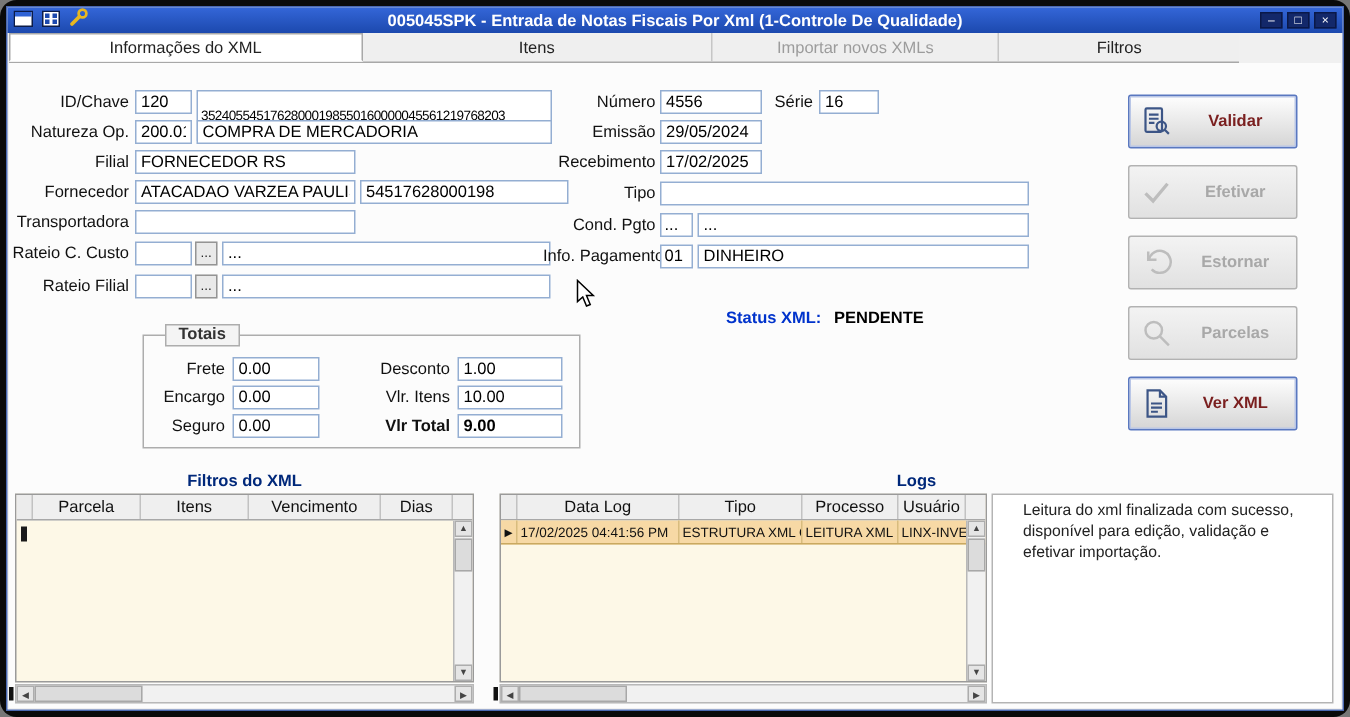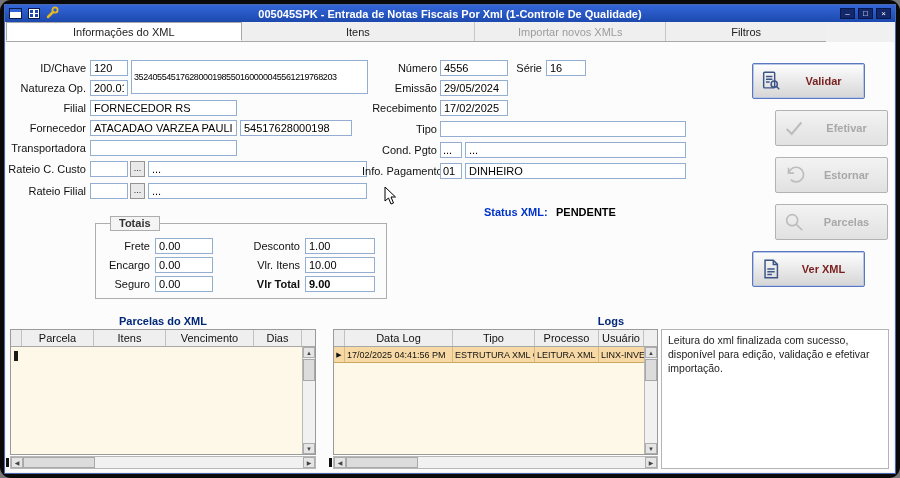--- a/index.html
+++ b/index.html
@@ -41,21 +41,21 @@
   .group { position:absolute; border:1px solid #adadad; }
   .legend { position:absolute; font-size:11px; font-weight:bold; color:#333; background:#f4f4f4;
     border:1px solid #adadad; padding:0 8px; line-height:13px; }
 
   
   .abtn { position:absolute; left:752px; width:113px; height:36px; display:flex; align-items:center;
     background:linear-gradient(#fefefe,#d5d5d5); border:1px solid #8a8a8a; border-radius:2px; cursor:pointer; }
   .abtn.primary { border:1px solid #5a78c0; box-shadow:0 0 0 1px #b9c6e6 inset; }
   .aicon { width:36px; display:flex; justify-content:center; align-items:center; color:#3c5586; }
   .albl { flex:1; text-align:center; font-size:11px; font-weight:bold; color:#7a1f1f; padding-right:6px; }
-  .abtn.disabled { background:linear-gradient(#f3f3f3,#e1e1e1); border-color:#b2b2b2;margin-left:23px; }
+  .abtn.disabled { background:linear-gradient(#f3f3f3,#e1e1e1); border-color:#b2b2b2; }
   .abtn.disabled .aicon { color:#bdbdbd; }
   .abtn.disabled .albl { color:#a8a8a8; }
 
   
   .ptitle { position:absolute; font-size:11px; font-weight:bold; color:#00287a; text-align:center; }
   .grid { position:absolute; border:1px solid #9a9a9a; background:#fdf8e7; overflow:hidden; }
   .ghead { display:flex; height:17px; background:#efefef; border-bottom:1px solid #a8a8a8; }
   .gcell { height:100%; border-right:1px solid #c2c2c2; font-size:11px; display:flex;
     align-items:center; justify-content:center; color:#111; overflow:hidden; white-space:nowrap; }
   .gcell.sel { width:11px; background:#ececec; }
@@ -69,21 +69,21 @@
   .varrow { height:11px; background:#e5e5e5; border:1px solid #adadad; font-size:6px; color:#444;
     display:flex; align-items:center; justify-content:center; }
   .varrow.bottom { position:absolute; bottom:0; left:0; right:0; }
   .vthumb { position:absolute; top:12px; left:0; right:0; height:22px; background:#dcdcdc; border:1px solid #a8a8a8; }
   .hscroll { position:absolute; height:13px; background:#f1f1f1; border:1px solid #b8b8b8; }
   .harrow { position:absolute; top:0; bottom:0; width:12px; background:#e5e5e5; border:1px solid #adadad;
     font-size:6px; color:#444; display:flex; align-items:center; justify-content:center; }
   .harrow.left { left:0; }  .harrow.right { right:0; }
   .hthumb { position:absolute; left:12px; top:0; bottom:0; width:72px; background:#dcdcdc; border:1px solid #a8a8a8; }
   .tick { position:absolute; width:3px; height:9px; background:#111; }
-  .memo { position:absolute; background:#fff; border:1px solid #b4b4b4; padding:3px 6px;
+  .memo { position:absolute; background:#fff; border:1px solid #b4b4b4; padding:3px 20px;
     font-size:10.5px; color:#222; line-height:1.35; }
   .cursor { position:absolute; z-index:50; }
 </style>
 </head>
 <body>
 
 <div class="screen">
   <div class="window"></div>
 
   <div class="titlebar">
@@ -126,27 +126,28 @@
   </div>
 
   <div class="content"></div>
 
   <div class="lbl" style="left:8px;top:62px;width:78px">ID/Chave</div>
   <input class="fld num" style="left: 90px; top: 60px; width: 38px;" value="120">
   <input class="fld chave" style="left: 131px; top: 60px; width: 237px;" value="35240554517628000198550160000045561219768203">
 
   <div class="lbl" style="left:8px;top:82px;width:78px">Natureza Op.</div>
   <input class="fld" style="left: 90px; top: 80px; width: 38px;" value="200.01">
+  <input class="fld" style="left: 131px; top: 80px; width: 237px;" value="COMPRA DE MERCADORIA">
 
   <div class="lbl" style="left:8px;top:102px;width:78px">Filial</div>
   <input class="fld" style="left: 90px; top: 100px; width: 147px;" value="FORNECEDOR RS">
 
   <div class="lbl" style="left:8px;top:122px;width:78px">Fornecedor</div>
   <input class="fld" style="left: 90px; top: 120px; width: 147px;" value="ATACADAO VARZEA PAULISTA">
-  <input class="fld" style="left: 240px; top: 120px; width: 112px;" value="54517628000198">
+  <input class="fld" style="left: 240px; top: 120px; width: 139px;" value="54517628000198">
 
   <div class="lbl" style="left:8px;top:142px;width:78px">Transportadora</div>
   <input class="fld" style="left: 90px; top: 140px; width: 147px;" value="">
 
   <div class="lbl" style="left:8px;top:163px;width:78px">Rateio C. Custo</div>
   <input class="fld" style="left: 90px; top: 161px; width: 38px;" value="">
   <div class="lkp" style="left:130px;top:161px">...</div>
   <input class="fld" style="left: 148px; top: 161px; width: 219px;" value="...">
 
   <div class="lbl" style="left:8px;top:185px;width:78px">Rateio Filial</div>
@@ -243,21 +244,21 @@
     </span>
     <span class="albl">Ver XML</span>
   </div>
 
   <span class="cursor" style="left:384px;top:186px">
     <svg width="13" height="19" viewBox="0 0 13 19">
         <path d="M1 1 L1 15 L4.5 12 L7 18 L9.5 17 L7 11 L11.5 11 Z" fill="#fff" stroke="#000" stroke-width="1"></path>
       </svg>
   </span>
 
-  <div class="ptitle" style="left:10px;top:315px;width:306px">Parcelas do XML</div>
+  <div class="ptitle" style="left:10px;top:315px;width:306px">Filtros do XML</div>
   <div class="grid" style="left:10px;top:329px;width:306px;height:126px">
     <div class="ghead">
       <div class="gcell sel"></div>
       <div class="gcell" style="width:72px">Parcela</div>
       <div class="gcell" style="width:72px">Itens</div>
       <div class="gcell" style="width:88px">Vencimento</div>
       <div class="gcell" style="width:48px">Dias</div>
       <div class="gcell" style="flex:1;border-right:none"></div>
     </div>
     <div class="pmarker"></div>

